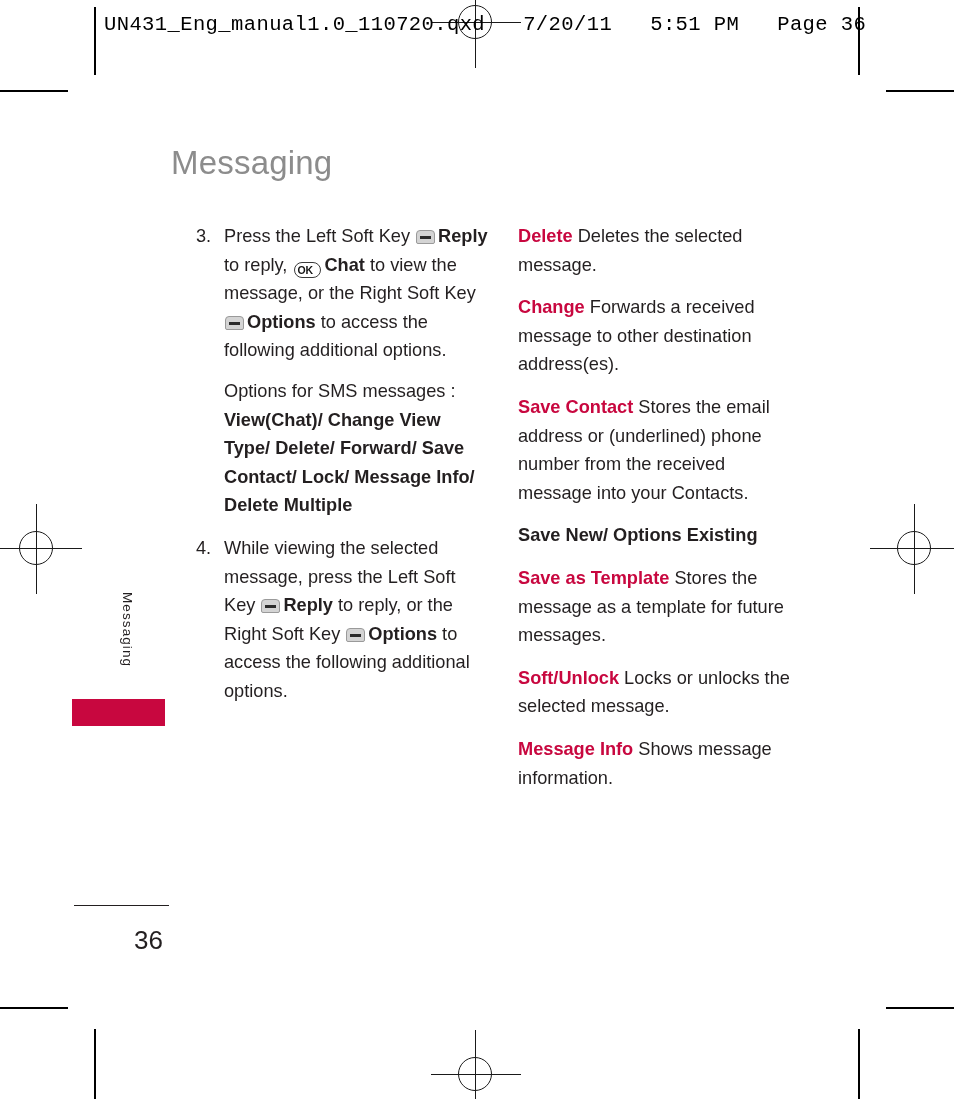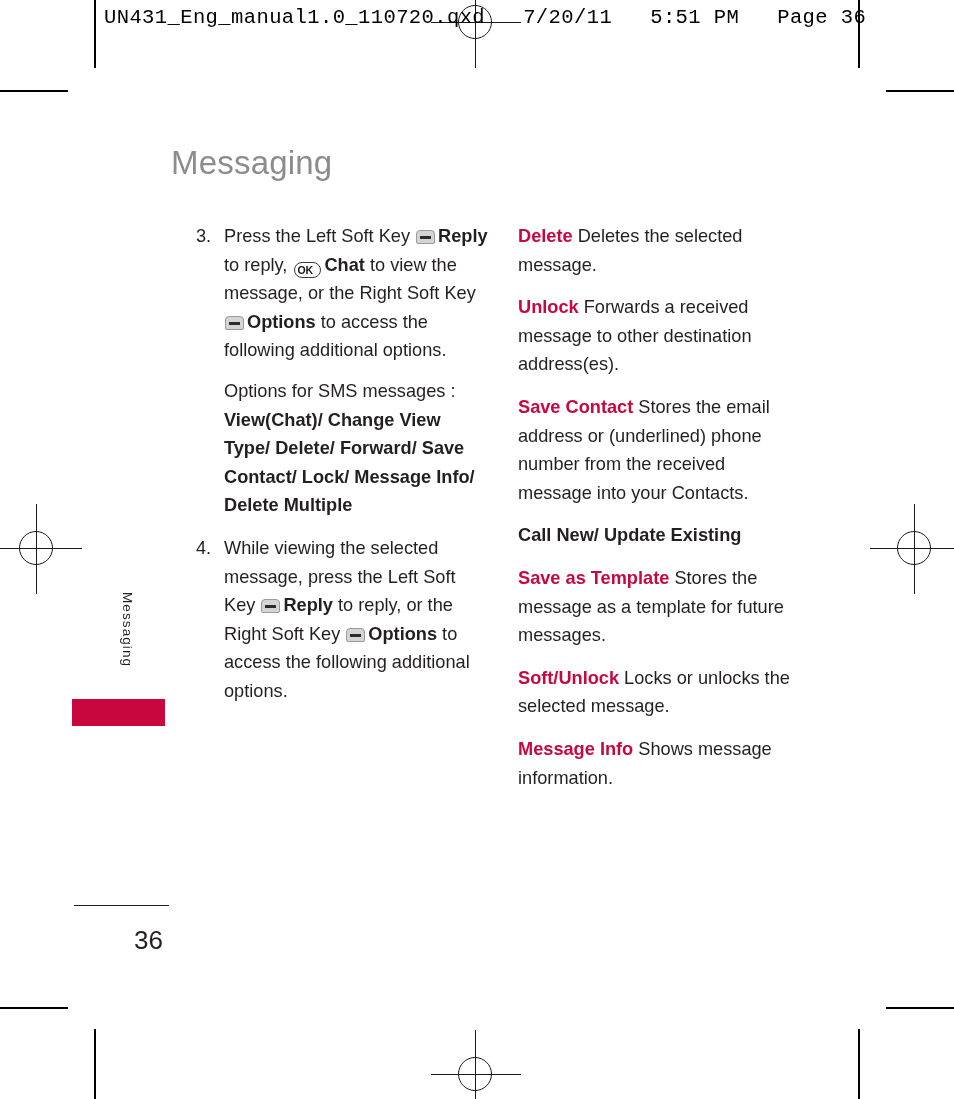--- a/index.html
+++ b/index.html
@@ -53,21 +53,21 @@
     top: 44px;
     width: 90px;
     height: 1px;
     background: #1a1a1a;
   }
 
   
   #header-strip {
     position: absolute;
     left: 0;
-    top: 0;
+    top: 7px;
     width: 954px;
     height: 68px;
   }
   #header-text {
     position: absolute;
     left: 104px;
     top: 6px;
     font-family: "Liberation Mono", monospace;
     font-size: 20.5px;
     letter-spacing: 0.4px;
@@ -281,31 +281,31 @@
   </div>
 
   <div class="column" id="col-right">
 
     <div class="para">
       <span class="kw">Delete</span>
       <span>Deletes the selected message.</span>
     </div>
 
     <div class="para">
-      <span class="kw">Unlock</span>
+      <span class="kw">Change</span>
       <span>Forwards a received message to other destination address(es).</span>
     </div>
 
     <div class="para">
       <span class="kw">Save Contact</span>
       <span>Stores the email address or (underlined) phone number from the received message into your Contacts.</span>
     </div>
 
     <div class="para">
-      <span class="kwblack">Call New/ Update Existing</span>
+      <span class="kwblack">Save New/ Options Existing</span>
     </div>
 
     <div class="para">
       <span class="kw">Save as Template</span>
       <span>Stores the message as a template for future messages.</span>
     </div>
 
 
     <div class="para">
       <span class="kw">Soft/Unlock</span>

